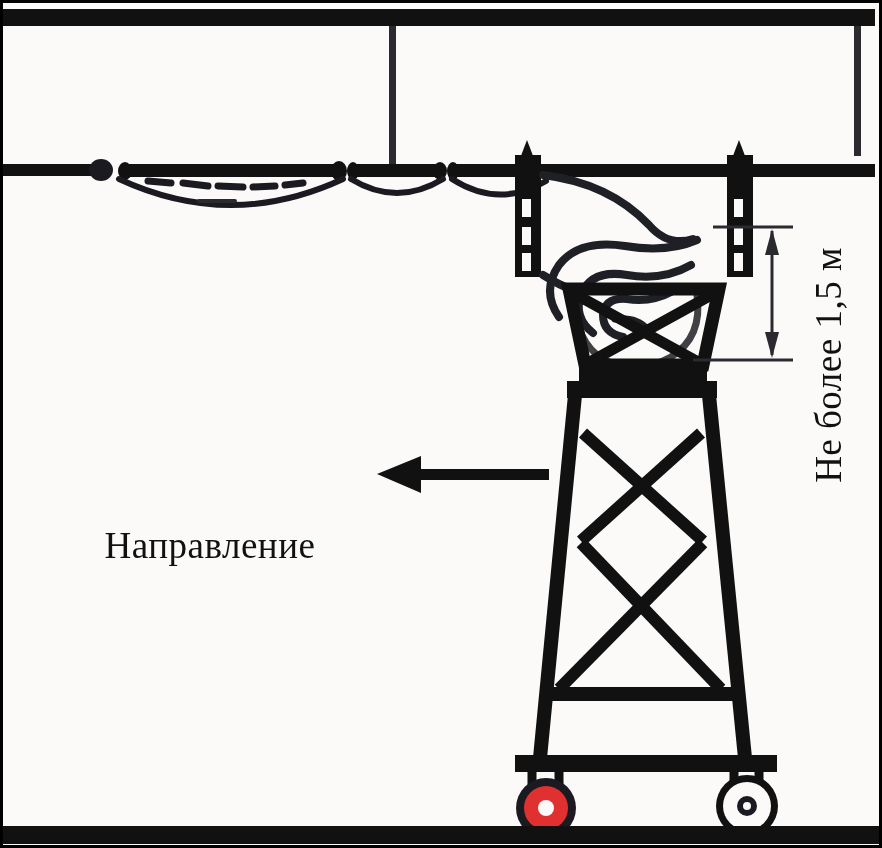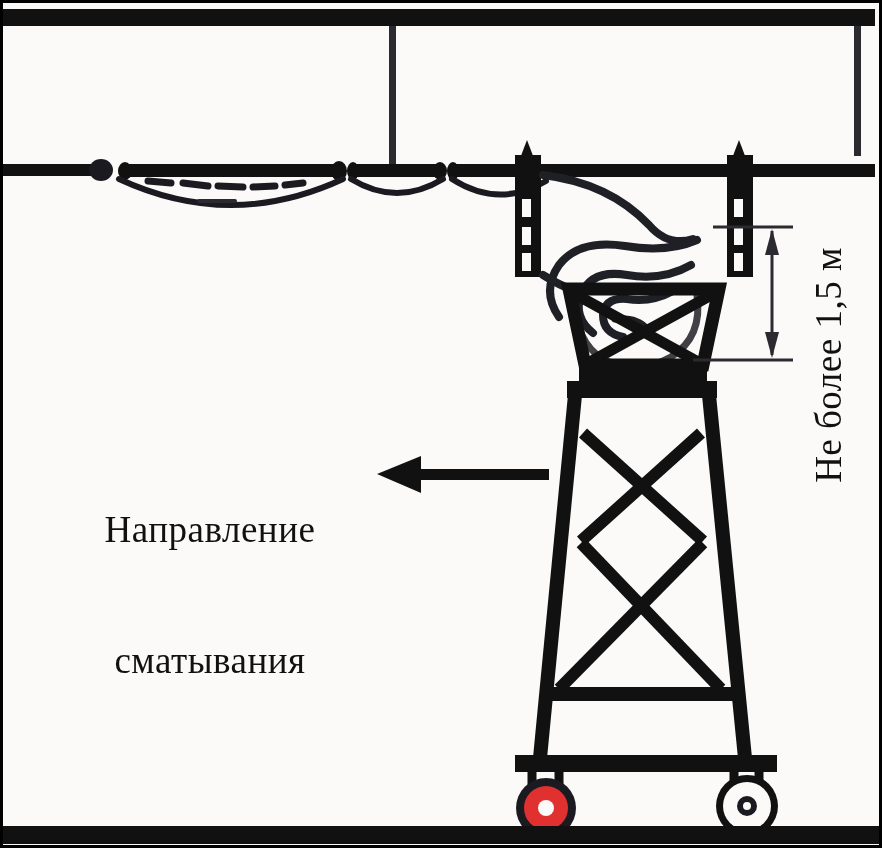--- a/index.html
+++ b/index.html
@@ -26,21 +26,21 @@
   }
   .label {
     position: absolute;
     color: #111111;
     font-family: "Liberation Serif", serif;
     white-space: pre;
     line-height: 1.18;
   }
   #direction-label {
     left: 42px;
-    top: 418px;
+    top: 434px;
     width: 330px;
     text-align: center;
     font-size: 37px;
     letter-spacing: 0.5px;
   }
   #height-label {
     left: 742px;
     top: 182px;
     width: 370px;
     font-size: 37px;
@@ -195,20 +195,19 @@
 
     <g>
       <rect x="406" y="466" width="140" height="11" fill="#111111"></rect>
       <path d="M 374 471 L 418 453 L 418 490 Z" fill="#111111"></path>
     </g>
 
   </svg>
 
   <div class="label" id="direction-label">
     <div>Направление</div>
-    <div>сматывания</div>
   </div>
 
   <div class="label" id="height-label">
     <span id="height-label-inner">Не более 1,5 м</span>
   </div>
 
 </div>
 
 </body></html>

